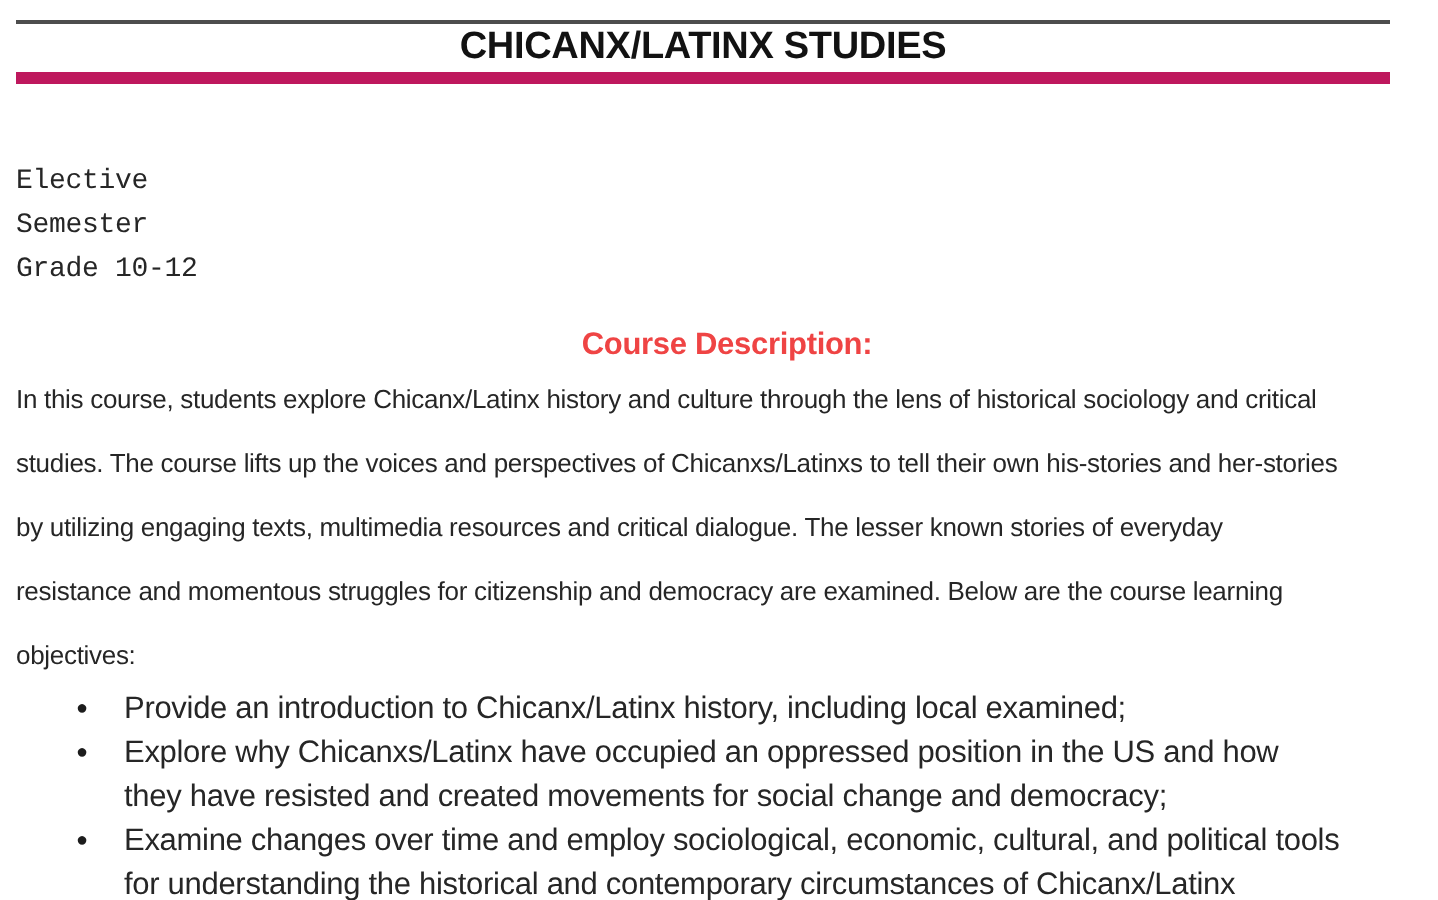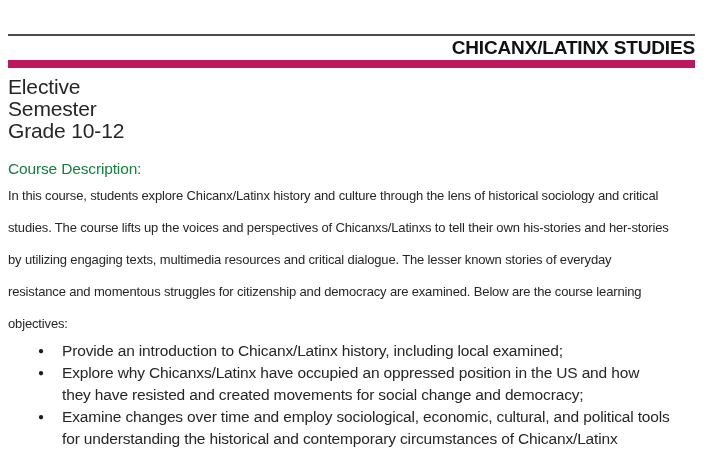--- a/index.html
+++ b/index.html
@@ -15,59 +15,60 @@
     color: #262626;
     letter-spacing: -0.15px;
   }
   .page {
     padding: 10px 0 0 8px;
   }
   
   .course-header {
     width: 687px;
     border-top: 2px solid #4d4d4d;
-    border-bottom: 8px solid #be185d;
+    border-bottom: 6px solid #be185d;
     height: 24px;
     display: flex;
     align-items: center;
-    justify-content: flex-end;
+    justify-content: center;
     box-sizing: content-box;
-    margin-top: 24px;
   }
   .course-title {
     font-size: 19px;
     font-weight: bold;
     color: #121212;
     line-height: 24px;
     white-space: nowrap;
   }
   .course-code {
     font-size: 19px;
     font-weight: bold;
     color: #121212;
     line-height: 24px;
     padding-right: 34px;
     white-space: nowrap;
   }
   
   .info-block {
-    margin-top: 8px;
-    font-size: 21px;
+    margin-top: 38px;
+    font-size: 14px;
     line-height: 22px;
+    font-family: Liberation Mono, monospace;
   }
   .info-line {
     white-space: pre-wrap;
   }
   
   .section-heading {
     margin: 16px 0 0 0;
     font-size: 15.5px;
-    font-weight: normal;
-    color: #15803d;
+    font-weight: bold;
+    color: #ef4444;
     line-height: 22px;
+    text-align: center;
   }
   .section-paragraph {
     margin: 0;
     max-width: 662px;
     font-size: 13px;
     line-height: 32px;
   }
   .objectives-list {
     margin: 0;
     padding: 0;

